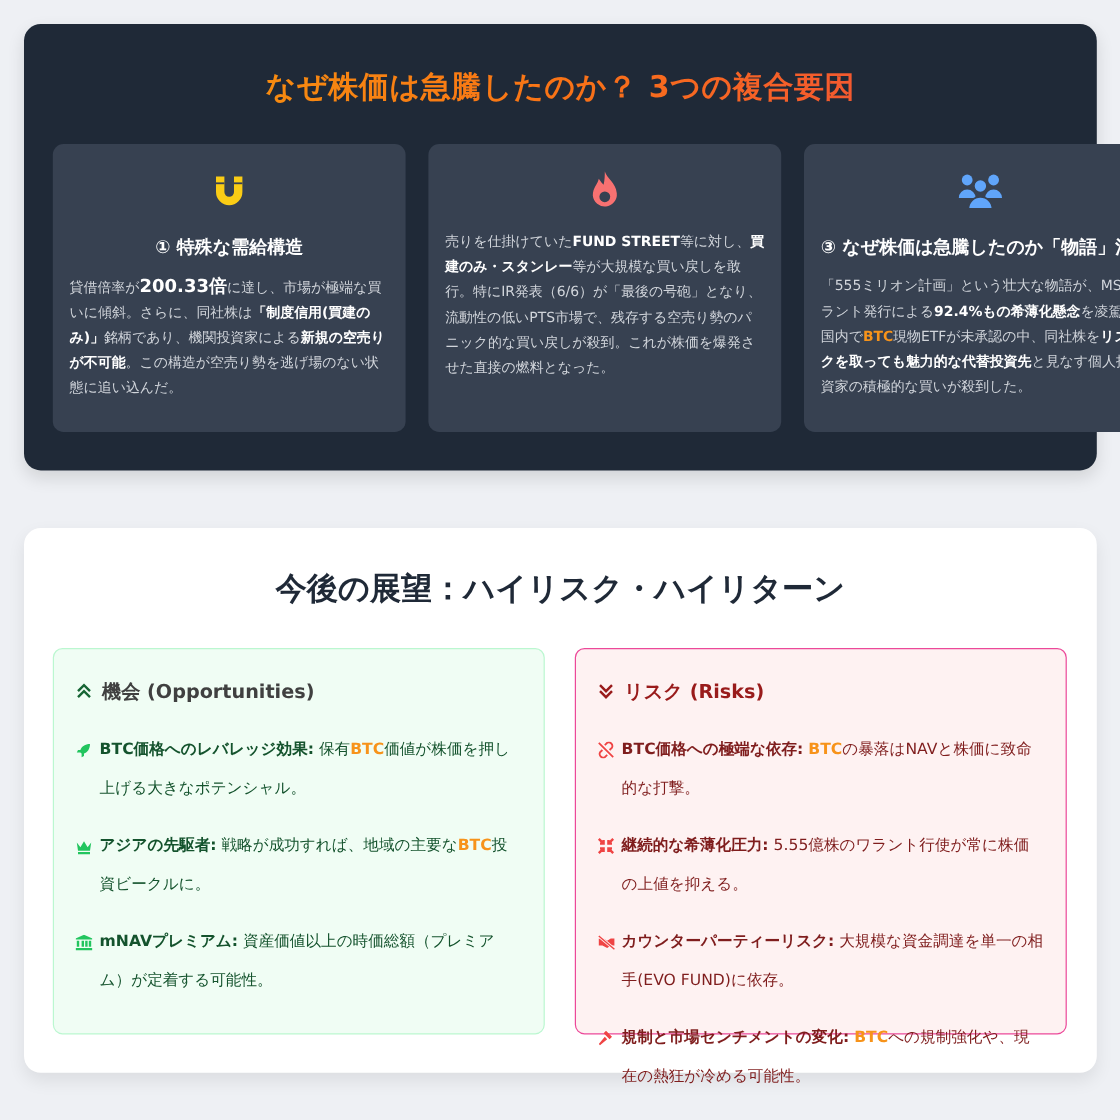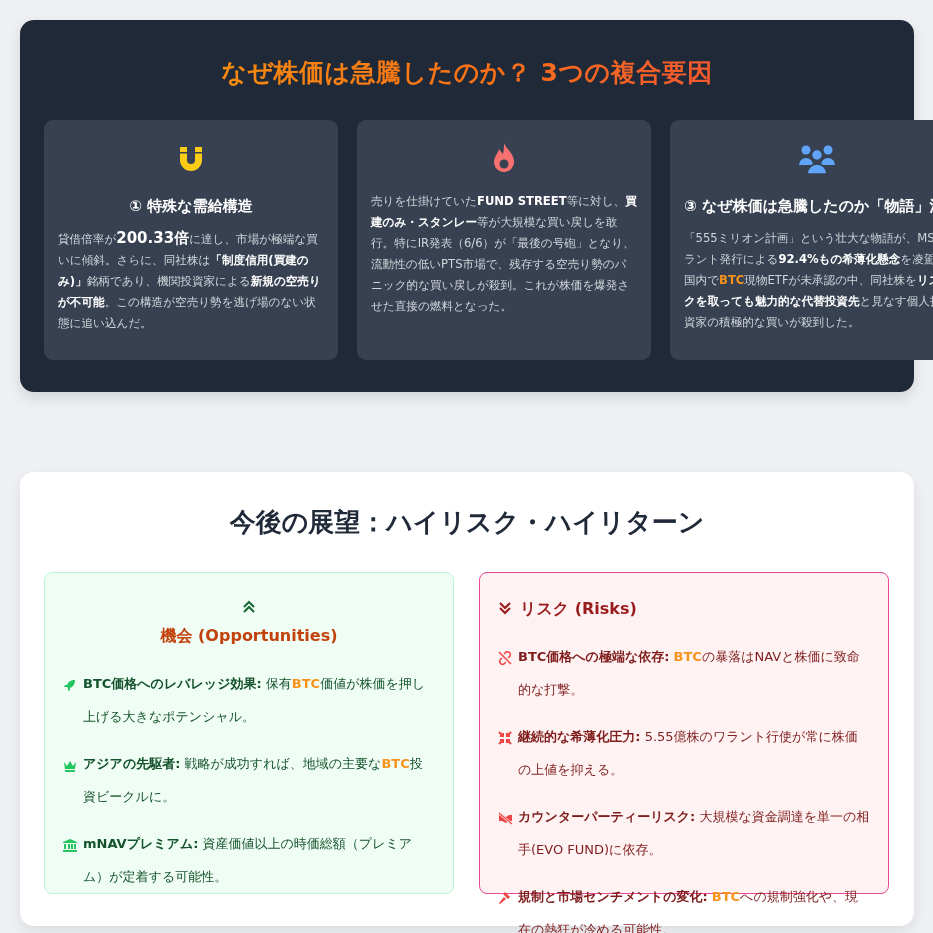--- a/index.html
+++ b/index.html
@@ -67,21 +67,20 @@
     .card-body .big { font-size: 15px; color: #ffffff; font-weight: bold; }
     .card-body .btc { color: #f7931a; font-weight: bold; }
 
     .section-light {
       position: absolute;
       left: 20px; top: 440px;
       width: 894px; height: 454px;
       background: #ffffff;
       border-radius: 14px;
       box-shadow: 0 6px 14px rgba(0,0,0,0.08);
-      margin-top: 32px;
     }
     .light-title {
       position: absolute;
       top: 33px; left: 0; right: 0;
       text-align: center;
       font-size: 26px;
       font-weight: bold;
       color: #1f2937;
     }
     .panel {
@@ -90,21 +89,21 @@
       width: 410px; height: 322px;
       border-radius: 8px;
       padding: 26px 18px 16px 18px;
     }
     .panel.opp { left: 24px; background: #f0fdf4; border: 1px solid #bbf7d0; }
     .panel.risk { left: 459px; background: #fef2f2; border: 1px solid #ec4899; }
     .panel-head {
       display: flex; align-items: center; gap: 8px;
       font-size: 16px; font-weight: bold;
     }
-    .opp .panel-head { color: #c2410c; flex-direction: column; }
+    .opp .panel-head { color: #404040; }
     .risk .panel-head { color: #991b1b; }
     .items { margin-top: 20px; }
     .item {
       display: flex;
       gap: 6px;
       font-size: 13px;
       line-height: 33px;
       margin-bottom: 14px;
     }
     .opp .item { color: #14532d; }

